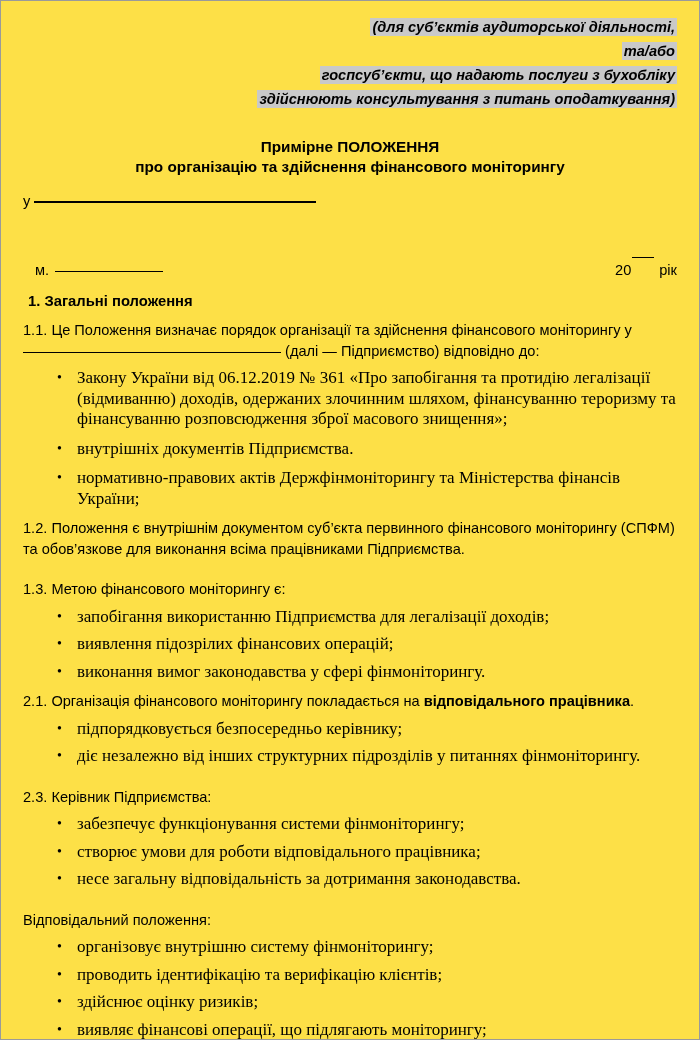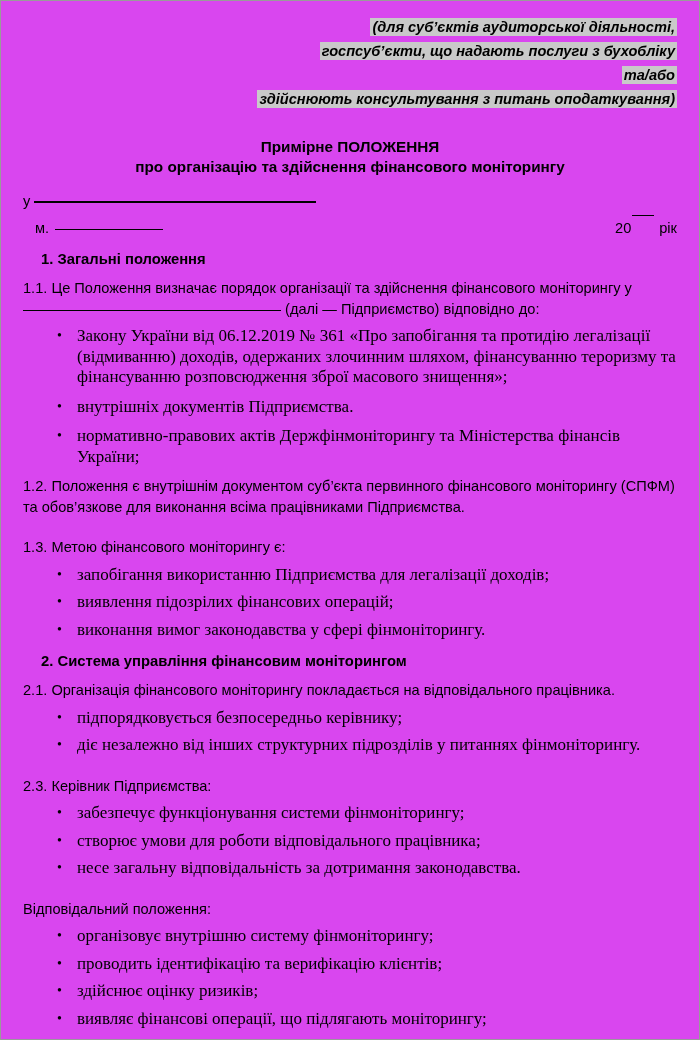--- a/index.html
+++ b/index.html
@@ -9,21 +9,21 @@
     background: #ffffff;
   }
   body {
     font-family: "Liberation Sans", sans-serif;
     color: #000000;
   }
   .page {
     position: relative;
     width: 700px;
     height: 1040px;
-    background: #d946ef;
+    background: #fde047;
     border: 1px solid #9a9a9a;
     overflow: hidden;
     padding: 0;
   }
   .inner {
     padding: 10px 22px 0 22px;
   }
 
   
   .header-note {
@@ -76,38 +76,38 @@
   .line-m {
     margin-top: 7px;
     font-size: 14.6px;
     line-height: 20px;
     display: flex;
     align-items: baseline;
     justify-content: space-between;
   }
   .line-m .mcity { padding-left: 12px; display: flex; align-items: baseline; }
   .line-m .mcity .lbl { padding-right: 6px; }
-  .line-m .year { display: flex; align-items: flex-start; }
+  .line-m .year { display: flex; align-items: flex-start; margin-top: 42px; }
   .line-m .year .yr { padding-right: 1px; }
   .line-m .year .suf { padding-left: 5px; }
 
   
   h2.sec {
     font-size: 14.8px;
     font-weight: bold;
     line-height: 20px;
-    margin: 11px 0 0 18px;
+    margin: 11px 0 0 5px;
   }
   p.para {
     font-size: 14.6px;
     line-height: 20.5px;
     margin: 9px 0 0 0;
   }
   p.para.tight { margin-top: 20px; }
-  p.para b { font-weight: normal; }
+  p.para b { font-weight: bold; }
 
   ul.bul {
     margin: 7px 0 0 0;
     padding: 0 0 0 54px;
     list-style: none;
   }
   ul.bul li {
     font-size: 17px;
     line-height: 20.5px;
     margin: 0 0 9px 0;
@@ -127,22 +127,22 @@
   ul.bul.tightitems li { margin-bottom: 7px; }
 </style>
 </head>
 <body>
 
 <div class="page">
   <div class="inner">
 
     <div class="header-note">
       <div><span class="hl">(для суб’єктів аудиторської діяльності,</span></div>
+      <div><span class="hl">та/або</span></div>
       <div><span class="hl">госпсуб’єкти, що надають послуги з бухобліку</span></div>
-      <div><span class="hl">та/або</span></div>
       <div><span class="hl">здійснюють консультування з питань оподаткування)</span></div>
     </div>
 
     <div class="doc-title">
       <span>Примірне ПОЛОЖЕННЯ</span>
       <span class="l2">про організацію та здійснення фінансового моніторингу</span>
     </div>
 
     <div class="line-u">
       <span class="lbl">у</span>
@@ -177,21 +177,20 @@
 
     <p class="para">1.2. Положення є внутрішнім документом суб’єкта первинного фінансового моніторингу (СПФМ) та обов’язкове для виконання всіма працівниками Підприємства.</p>
     <p class="para tight">1.3. Метою фінансового моніторингу є:</p>
 
     <ul class="bul tightitems">
       <li>запобігання використанню Підприємства для легалізації доходів;</li>
       <li>виявлення підозрілих фінансових операцій;</li>
       <li>виконання вимог законодавства у сфері фінмоніторингу.</li>
     </ul>
 
-    <h2 class="sec">2. Система управління фінансовим моніторингом</h2>
 
     <p class="para"><span>2.1. Організація фінансового моніторингу покладається на </span><b>відповідального працівника</b><span>.</span></p>
 
 
     <ul class="bul tightitems">
       <li>підпорядковується безпосередньо керівнику;</li>
       <li>діє незалежно від інших структурних підрозділів у питаннях фінмоніторингу.</li>
     </ul>
 
     <p class="para tight">2.3. Керівник Підприємства:</p>

